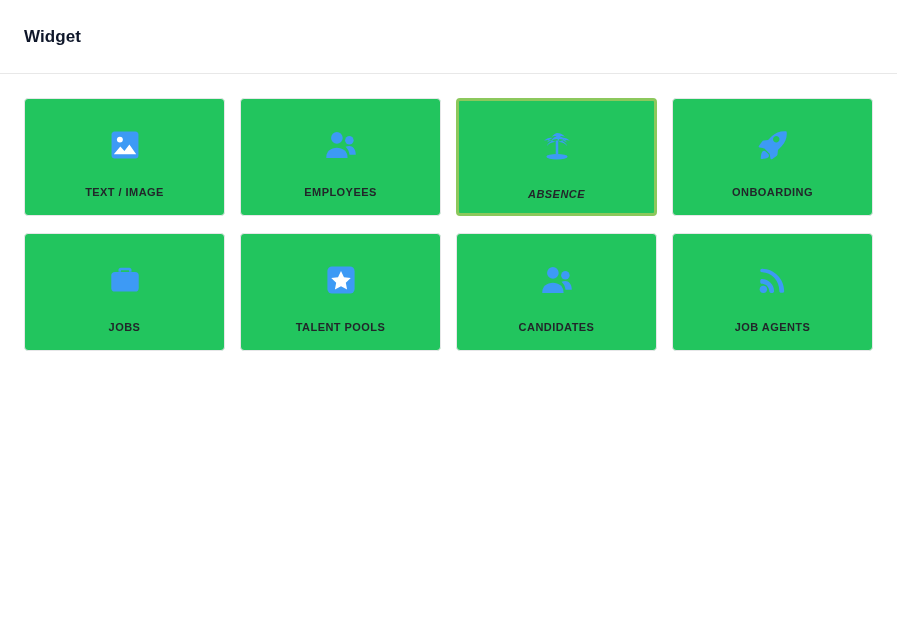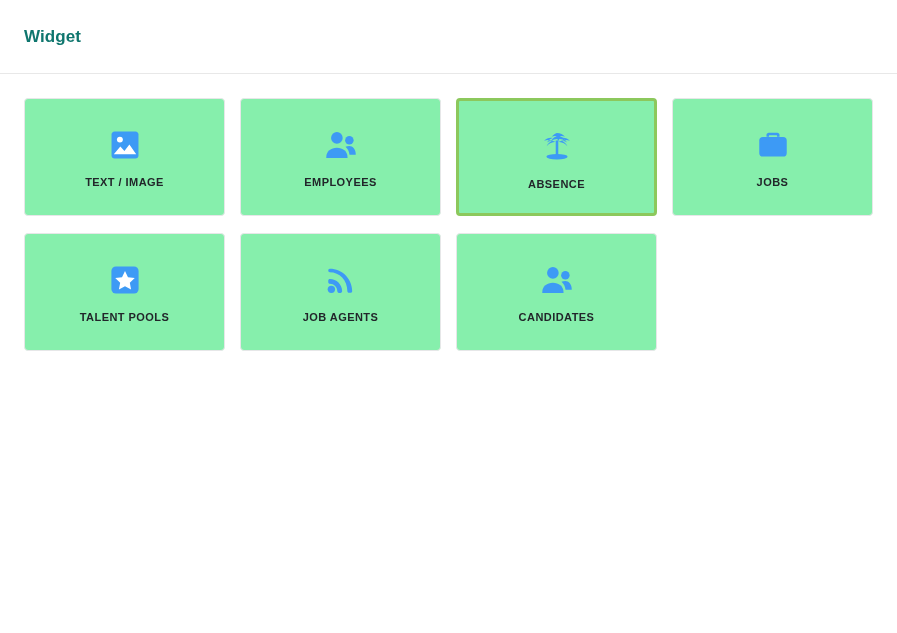--- a/index.html
+++ b/index.html
@@ -16,47 +16,49 @@
     height: 74px;
     display: flex;
     align-items: center;
     padding-left: 24px;
     border-bottom: 1px solid #e8e8e8;
     background: #fff;
   }
   .header-title {
     font-size: 17px;
     font-weight: bold;
-    color: #0f766e;
+    color: #0f172a;
     letter-spacing: 0.1px;
   }
 
   .grid-wrap { padding: 24px 24px 0 24px; }
   .grid {
     display: grid;
     grid-template-columns: repeat(4, 201px);
     gap: 17px 15px;
     width: 849px;
   }
 
   .card {
     height: 118px;
-    background: #86efac;
+    background: #22c55e;
     border: 1px solid #e6e7e8;
     border-radius: 4px;
     display: flex;
     flex-direction: column;
     align-items: center;
     justify-content: flex-start;
     padding-top: 26px;
     cursor: pointer;
     position: relative;
+    gap: 10px;
   }
   .card.selected {
     border: 3px solid #8cc85c;
+    font-style: italic;
   }
   .card-icon {
     width: 40px;
     height: 40px;
     display: flex;
     align-items: center;
     justify-content: center;
     color: #3d9af5;
   }
   .card-icon svg { display: block; }
@@ -111,52 +113,61 @@
               <path d="M21.1 7.5c-1.6-1.7-4-2.4-6.1-1.9 1.8.6 3.3 1.8 4.2 3.3-1.1-.9-2.5-1.4-3.9-1.5 1.9 1 3.3 2.4 4 4.1-1.4-1.7-3.4-2.8-5.5-3-.3 0-.6 0-.9 0 2.8-1.6 5.9-1.9 8.2-1z"></path>
               <path d="M11.1 7.4h1.8v10.4h-1.8z"></path>
               <ellipse cx="12" cy="18.9" rx="7.5" ry="1.9"></ellipse>
             </svg>
           </span>
           <span class="card-label">ABSENCE</span>
         </div>
         <div class="card">
           <span class="card-icon">
             <svg width="34" height="34" viewBox="0 0 24 24" fill="currentColor">
+              <path d="M21.6 2.4c-3.6-.6-7.8.8-10.5 3.5L8.5 8.5l-3 .3c-.5 0-.9.3-1.2.7L2 12.7c-.3.4 0 1 .5 1.1l3.4.6 3.7 3.7.6 3.4c.1.5.7.8 1.1.5l3.2-2.3c.4-.3.6-.7.7-1.2l.3-3 2.6-2.6c2.7-2.7 4.1-6.9 3.5-10.5zM15.9 9.6c-.9.9-2.3.9-3.2 0-.9-.9-.9-2.3 0-3.2.9-.9 2.3-.9 3.2 0 .9.9.9 2.3 0 3.2z"></path>
+              <path d="M6.8 16.5c-.6-.6-1.6-.6-2.3 0-.8.8-1.1 3.8-1.2 4.9 0 .3.2.5.5.5 1.1-.1 4.1-.4 4.9-1.2.6-.6.6-1.6 0-2.3z"></path>
+            </svg>
+          </span>
+          <span class="card-label">ONBOARDING</span>
+        </div>
+        <div class="card">
+          <span class="card-icon">
+            <svg width="34" height="34" viewBox="0 0 24 24" fill="currentColor">
               <path d="M9 3.4h6c.9 0 1.6.7 1.6 1.6v1.2h-1.8V5.2H9.2v1h-1.8V5c0-.9.7-1.6 1.6-1.6z"></path>
               <rect x="2.3" y="6.3" width="19.4" height="13.9" rx="2.6"></rect>
             </svg>
           </span>
           <span class="card-label">JOBS</span>
         </div>
         <div class="card">
           <span class="card-icon">
             <svg width="34" height="34" viewBox="0 0 24 24" fill="currentColor">
               <rect x="2.4" y="2.4" width="19.2" height="19.2" rx="3.2"></rect>
               <path d="M12 5.6l2.1 4.4 4.8.6-3.5 3.3.9 4.8L12 16.4l-4.3 2.3.9-4.8-3.5-3.3 4.8-.6z" fill="#fff"></path>
             </svg>
           </span>
           <span class="card-label">TALENT POOLS</span>
         </div>
         <div class="card">
           <span class="card-icon">
             <svg width="34" height="34" viewBox="0 0 24 24" fill="currentColor">
-              <circle cx="5.2" cy="18.6" r="2.6"></circle>
-              <path d="M3 12.4c0-.6.5-1.1 1.1-1.1 4.8 0 8.7 3.9 8.7 8.7 0 .6-.5 1.1-1.1 1.1h-1.2c-.6 0-1.1-.5-1.1-1.1 0-2.9-2.4-5.3-5.3-5.3-.6 0-1.1-.5-1.1-1.1z"></path>
-              <path d="M3 5.3c0-.6.5-1.2 1.1-1.2 8.7 0 15.8 7.1 15.8 15.8 0 .6-.5 1.1-1.1 1.1h-1.2c-.6 0-1.1-.5-1.1-1.1C16.5 12.1 10.9 6.5 4.1 6.5 3.5 6.5 3 6 3 5.3z"></path>
-            </svg>
-          </span>
-          <span class="card-label">JOB AGENTS</span>
-        </div>
-        <div class="card">
-          <span class="card-icon">
-            <svg width="34" height="34" viewBox="0 0 24 24" fill="currentColor">
               <circle cx="9.1" cy="7" r="4.1"></circle>
               <path d="M1.6 20.6c0-4.1 3.4-6.6 7.5-6.6s7.5 2.5 7.5 6.6v.6H1.6z"></path>
               <circle cx="17.9" cy="8.7" r="3"></circle>
               <path d="M17.9 12.7c-1 0-1.9.2-2.7.5 1.6 1.4 2.6 3.4 2.8 5.6h4.4v-.5c0-3.2-2.1-5.6-4.5-5.6z"></path>
             </svg>
           </span>
           <span class="card-label">CANDIDATES</span>
         </div>
+        <div class="card">
+          <span class="card-icon">
+            <svg width="34" height="34" viewBox="0 0 24 24" fill="currentColor">
+              <circle cx="5.2" cy="18.6" r="2.6"></circle>
+              <path d="M3 12.4c0-.6.5-1.1 1.1-1.1 4.8 0 8.7 3.9 8.7 8.7 0 .6-.5 1.1-1.1 1.1h-1.2c-.6 0-1.1-.5-1.1-1.1 0-2.9-2.4-5.3-5.3-5.3-.6 0-1.1-.5-1.1-1.1z"></path>
+              <path d="M3 5.3c0-.6.5-1.2 1.1-1.2 8.7 0 15.8 7.1 15.8 15.8 0 .6-.5 1.1-1.1 1.1h-1.2c-.6 0-1.1-.5-1.1-1.1C16.5 12.1 10.9 6.5 4.1 6.5 3.5 6.5 3 6 3 5.3z"></path>
+            </svg>
+          </span>
+          <span class="card-label">JOB AGENTS</span>
+        </div>
       </div>
   </div>
 
 </div>
 
 </body></html>

